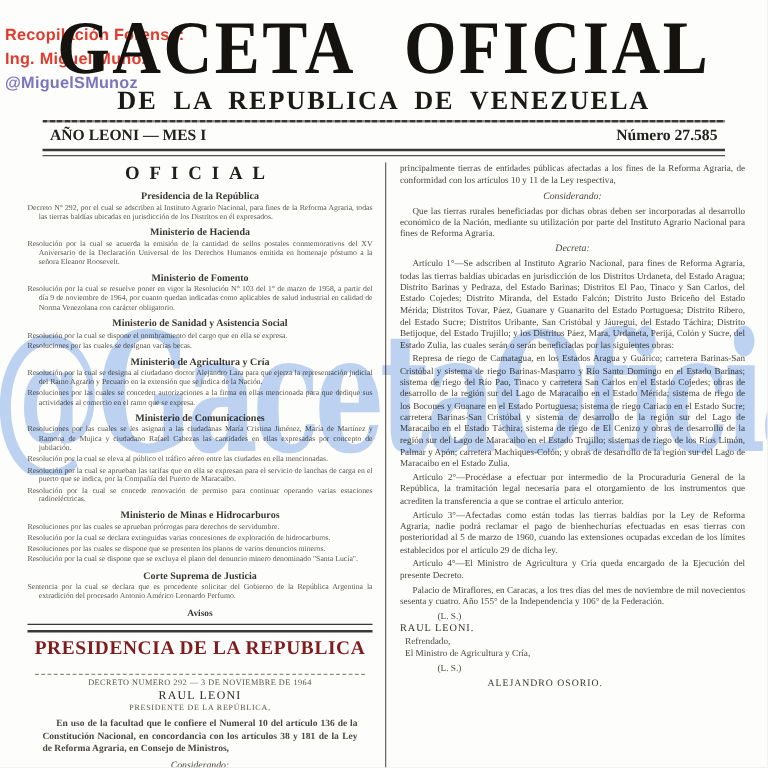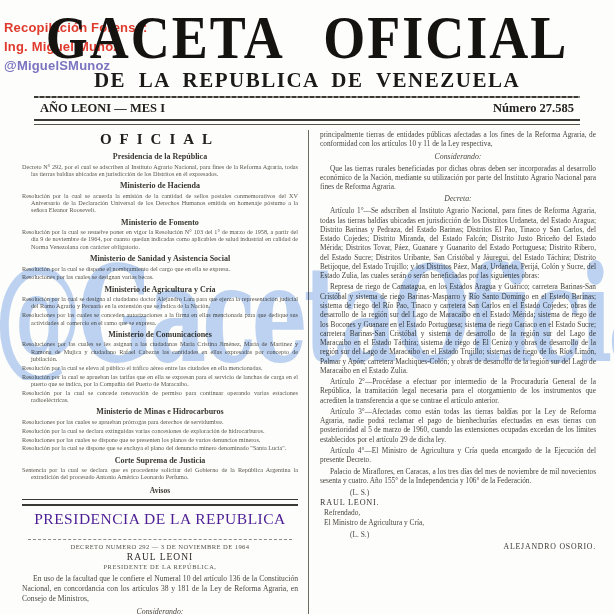--- a/index.html
+++ b/index.html
@@ -48,37 +48,37 @@
   
   .sum-title{text-align:center;font-weight:bold;font-size:15px;
     letter-spacing:8px;color:#22201c;margin:1px 0 4px;}
   .sec-h{text-align:center;font-weight:bold;font-size:8px;color:#3a3832;margin:4px 0 1px;}
   .entry{font-size:6.2px;line-height:1.18;margin:1.5px 0;text-align:justify;
     padding-left:9px;text-indent:-9px;color:#5a564d;}
   .avisos{text-align:center;font-weight:bold;font-size:7.5px;color:#3a3832;margin:5px 0 4px;}
   
   .rule-double2{height:4px;margin:3px 0 0;
     border-top:1px solid #3b3933;border-bottom:2px solid #3b3933;}
-  .pres-h{text-align:center;font-weight:normal;font-size:15.5px;color:#4c1d95;
+  .pres-h{text-align:center;font-weight:bold;font-size:15.5px;color:#7f1d1d;
     letter-spacing:.5px;margin:4px 0 11px;}
   .rule-dashed{border-top:1px dashed #8f8c83;margin:1px 6px 3px;}
   .decree-line{text-align:center;font-size:6.6px;letter-spacing:.4px;color:#55524a;margin:2px 0;}
   .pres-name{text-align:center;font-size:9.5px;letter-spacing:1px;color:#2c2a25;margin:2px 0 1px;}
   .pres-title{text-align:center;font-size:6.4px;letter-spacing:.6px;color:#55524a;margin:0 0 4px;}
   .para{font-size:7.6px;line-height:1.32;text-align:justify;text-indent:11px;
-    margin:0 0 3px;color:#4a473f;}
+    margin:0 12px 3px;color:#4a473f;font-weight:bold;}
   .label-c{text-align:center;font-style:italic;font-size:7.8px;color:#4a473f;margin:3px 0;}
   
   .rpara{font-size:7.3px;line-height:1.27;text-align:justify;text-indent:10px;
     margin:0 0 2px;color:#48453e;}
   .sig-ls{font-size:7.4px;margin:3px 0 1px 30px;color:#4a473f;}
   .sig-name{font-size:8.2px;text-align:left;letter-spacing:.8px;color:#38352f;
     font-variant:small-caps;margin:1px 0;}
   .sig-left{font-size:7.4px;margin:1px 0 0 4px;color:#4a473f;}
-  .sig-name2{font-size:7.8px;text-align:right;letter-spacing:.8px;color:#38352f;
+  .sig-name2{font-size:7.8px;text-align:left;letter-spacing:.8px;color:#38352f;
     font-variant:small-caps;margin:3px 0 0 70px;}
 </style>
 </head>
 <body>
 
 <div class="page">
 
   <div class="attribution">
     <div class="attr-red">Recopilación Forense:</div>
     <div class="attr-red">Ing. Miguel Muñoz</div>

